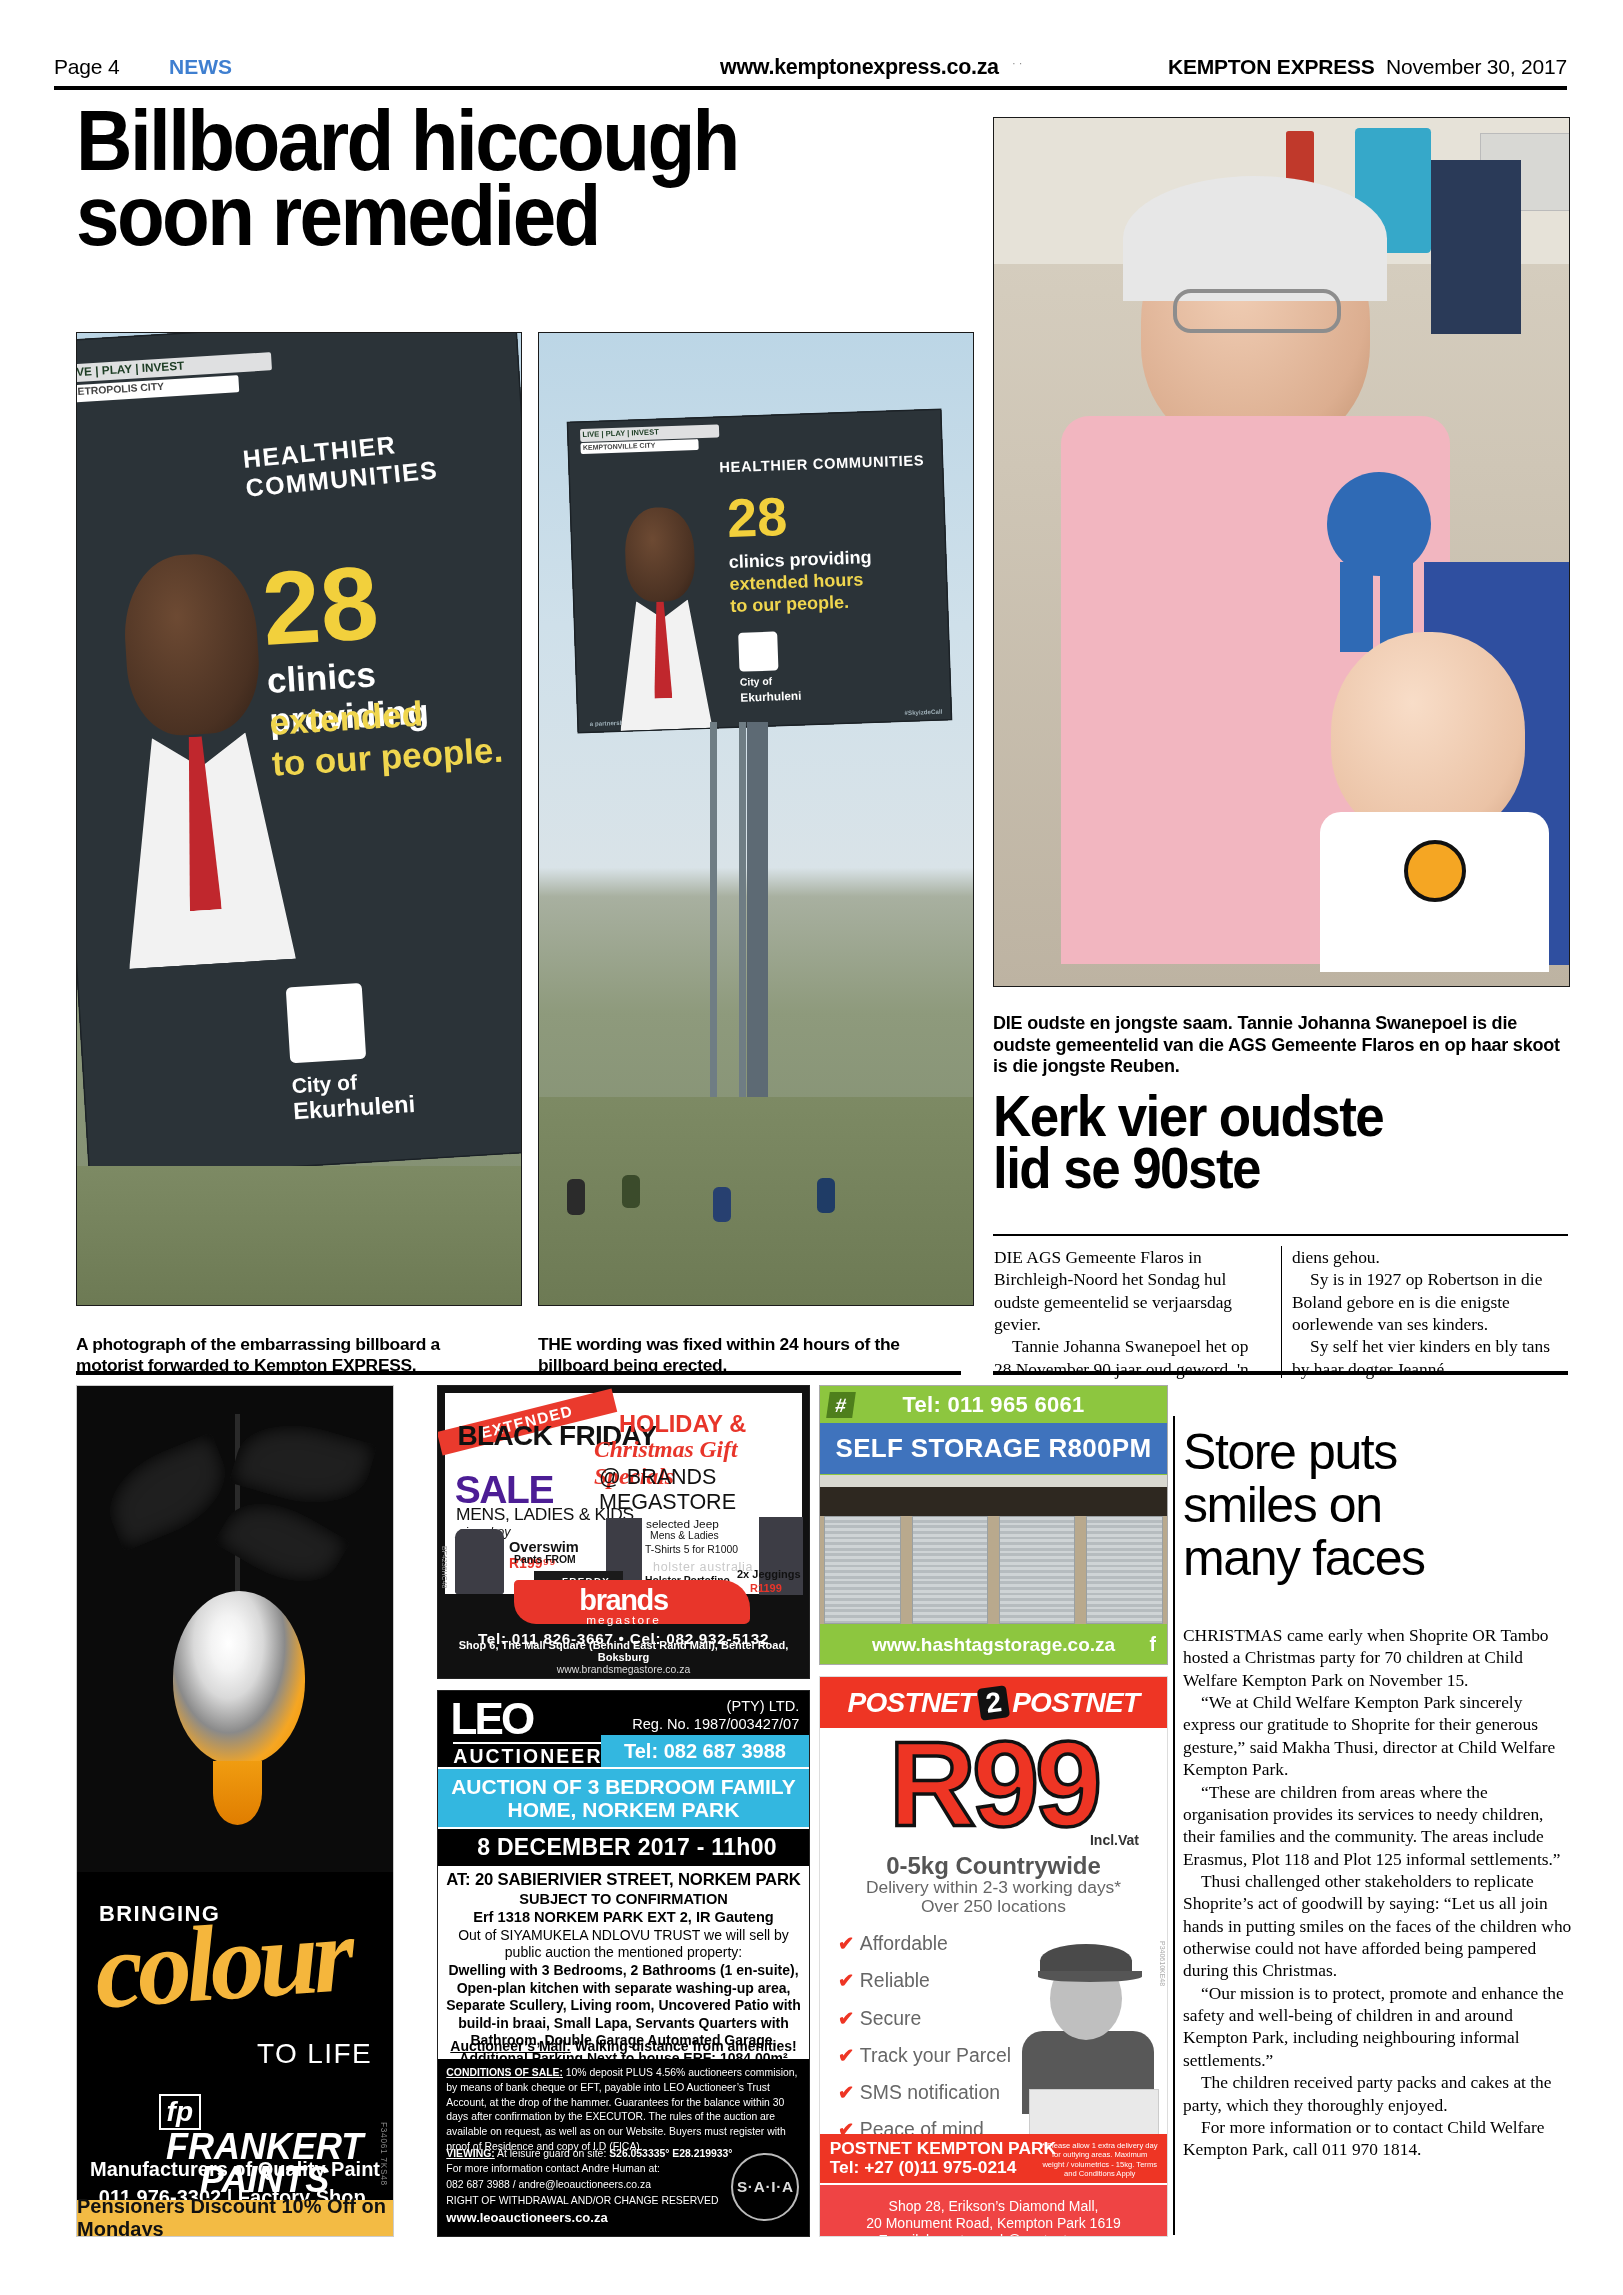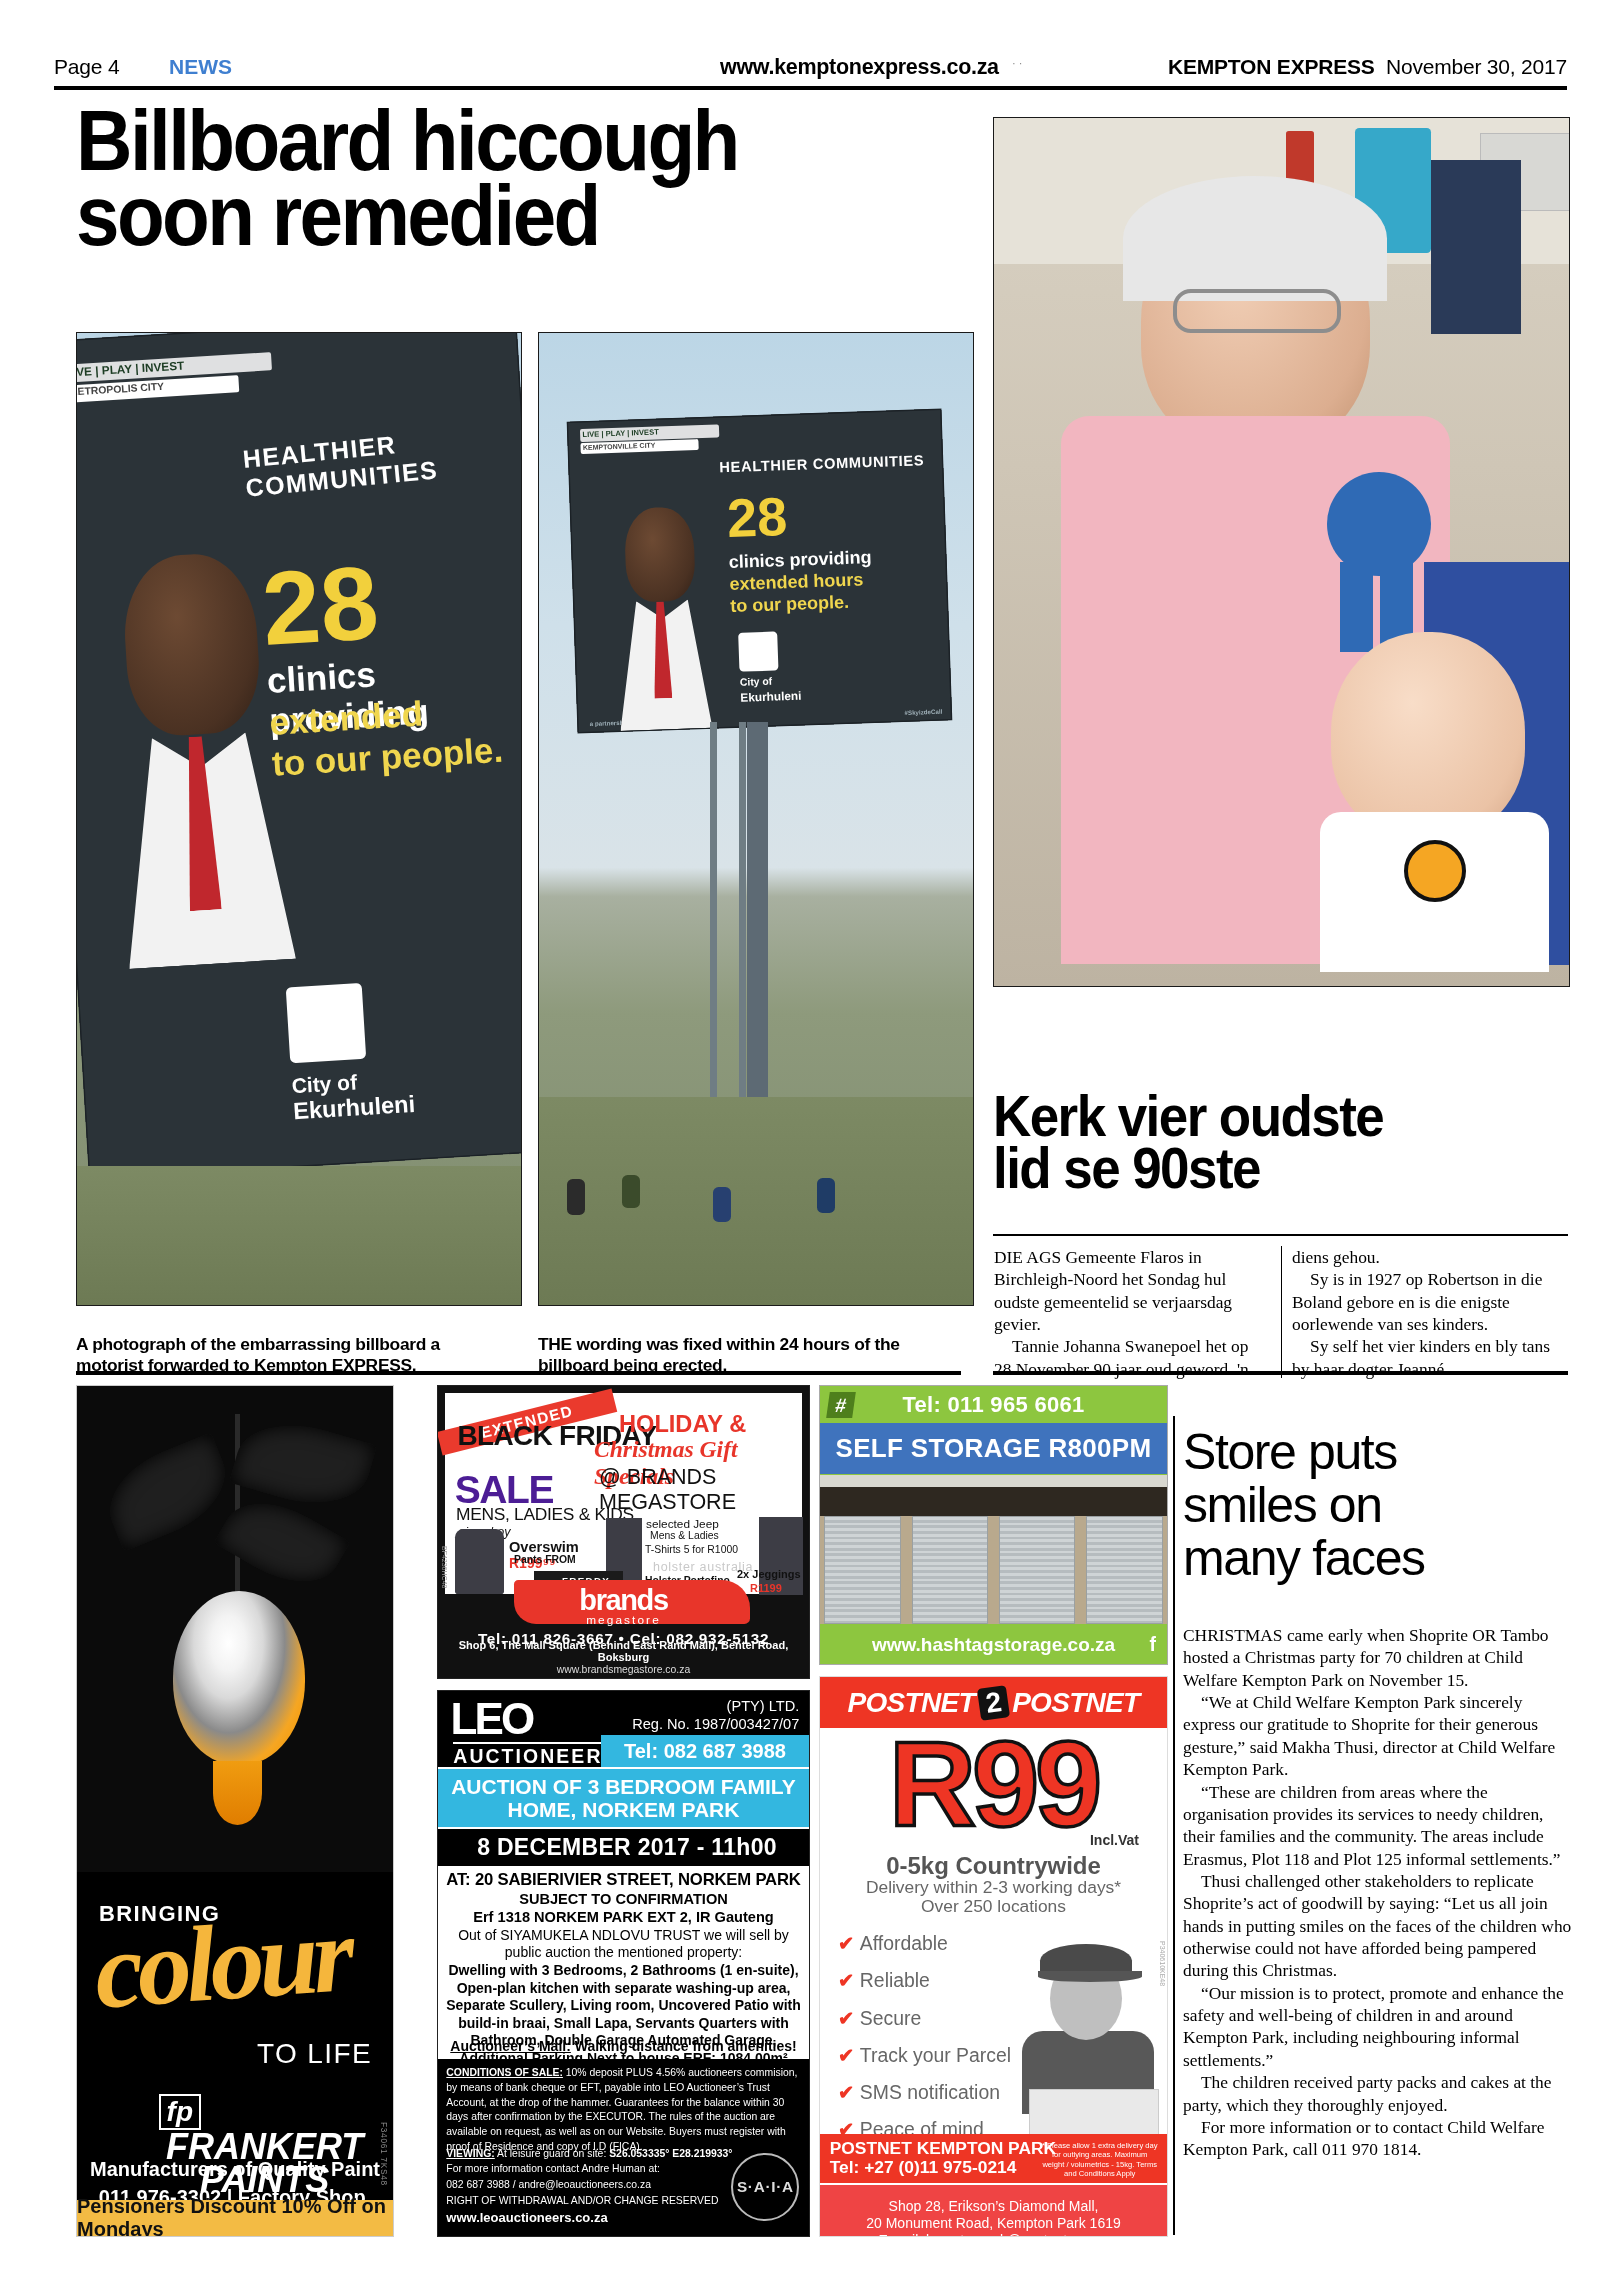--- a/index.html
+++ b/index.html
@@ -265,20 +265,21 @@
     <div style="position:absolute;left:386px;top:444px;width:33px;height:90px;background:#2f6ab5;"></div>
     <div style="position:absolute;left:430px;top:444px;width:146px;height:403px;background:#2f4fa0;"></div>
     <div style="position:absolute;left:337px;top:514px;width:194px;height:208px;border-radius:48% 48% 44% 44%;background:radial-gradient(ellipse at 42% 34%,#f8ddc8,#ebc3a6 70%,#d2a384);"></div>
     <div style="position:absolute;left:326px;top:694px;width:229px;height:160px;background:#fff;border-radius:21px 21px 0 0;"></div>
     <div style="position:absolute;left:410px;top:722px;width:54px;height:54px;border-radius:50%;background:#f5a623;border:4.9px solid #111;"></div>
   </div>
 
   <div class="photocap" style="left:76px;top:1334px;width:416px;">A photograph of the embarrassing billboard a motorist forwarded to Kempton EXPRESS.</div>
   <div class="photocap" style="left:538px;top:1334px;width:423px;">THE wording was fixed within 24 hours of the billboard being erected.</div>
 
+  <div class="cap-afr">DIE oudste en jongste saam. Tannie Johanna Swanepoel is die oudste gemeentelid van die AGS Gemeente Flaros en op haar skoot is die jongste Reuben.</div>
   <div class="head-afr">
     <div>Kerk vier oudste</div>
     <div>lid se 90ste</div>
   </div>
   <div class="hrule" style="left:993px;top:1234px;width:575px;"></div>
   <div class="afr-body" id="afr-col-1">
     <p>DIE AGS Gemeente Flaros in Birchleigh-Noord het Sondag hul oudste gemeentelid se verjaarsdag gevier.</p>
     <p class="ind">Tannie Johanna Swanepoel het op 28 November 90 jaar oud geword. 'n Byeenkoms is na die</p>
   </div>
   <div class="afr-body" id="afr-col-2">

